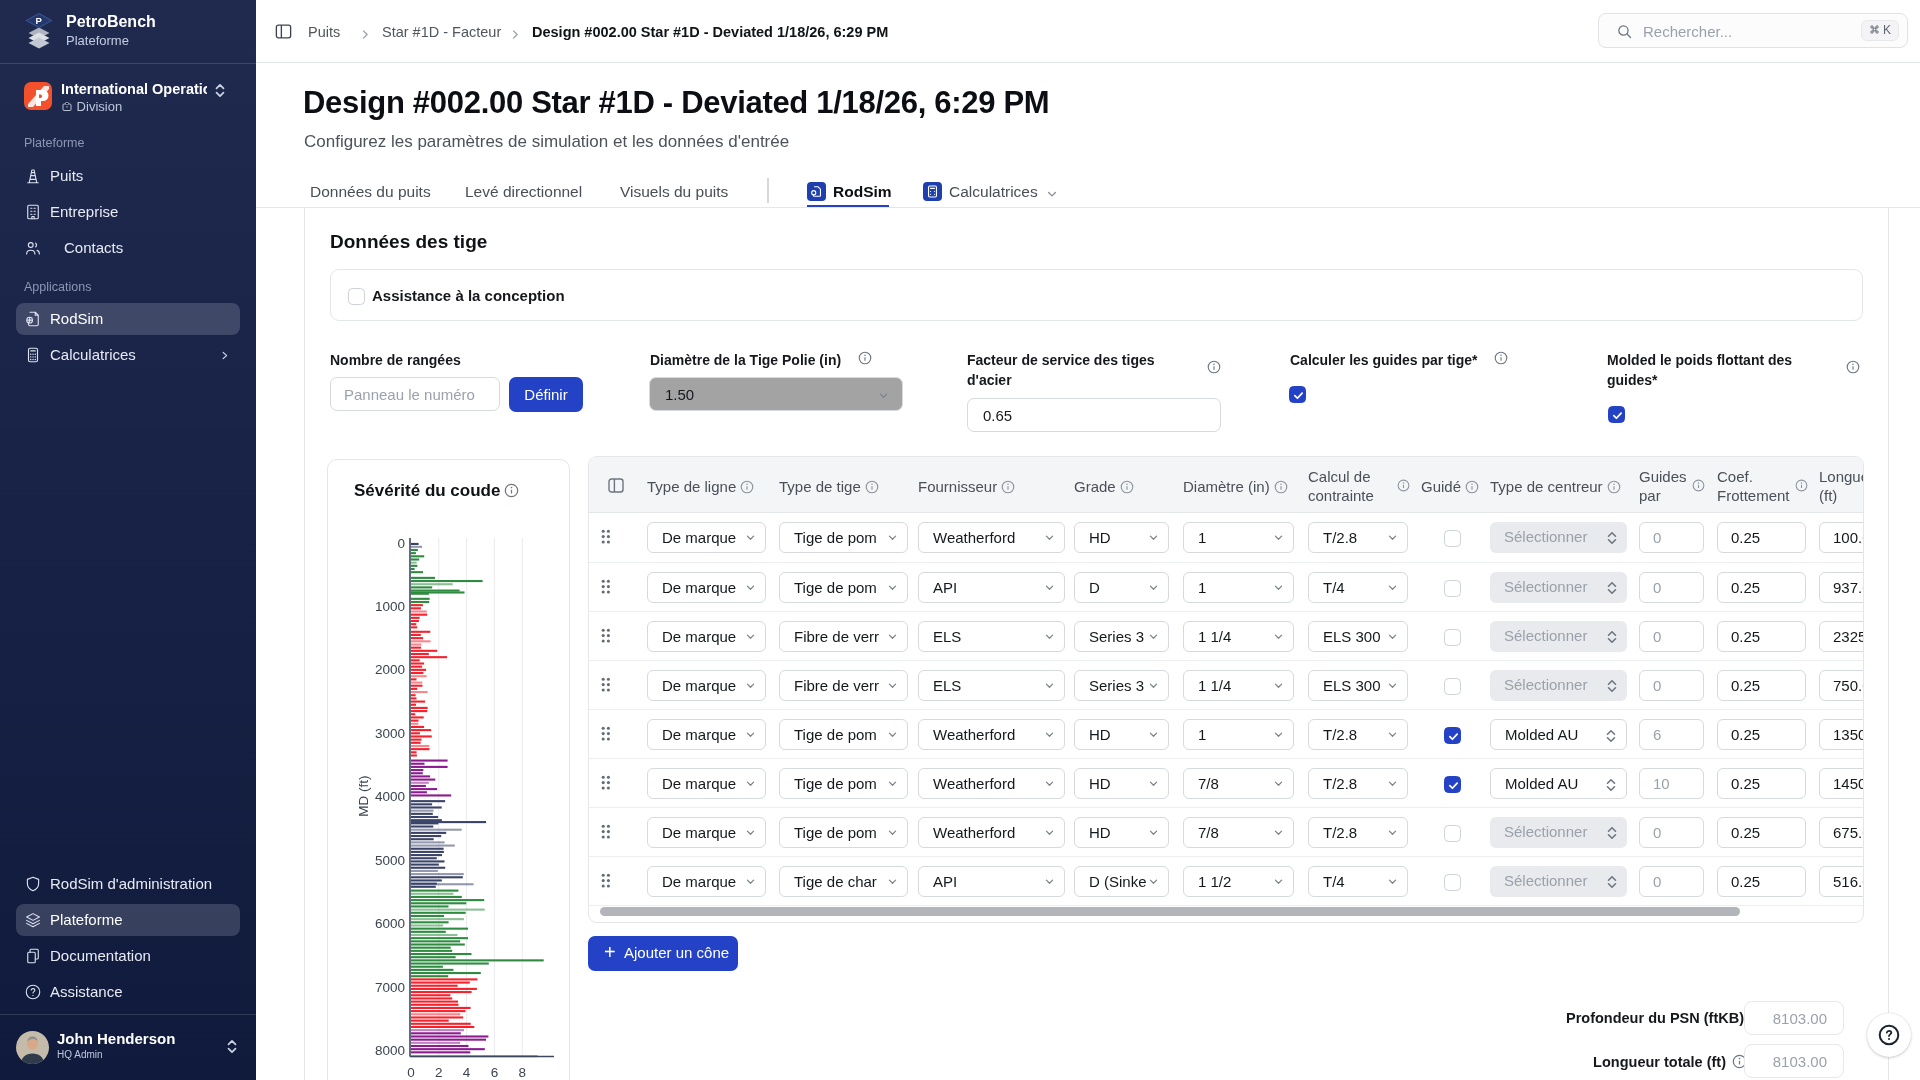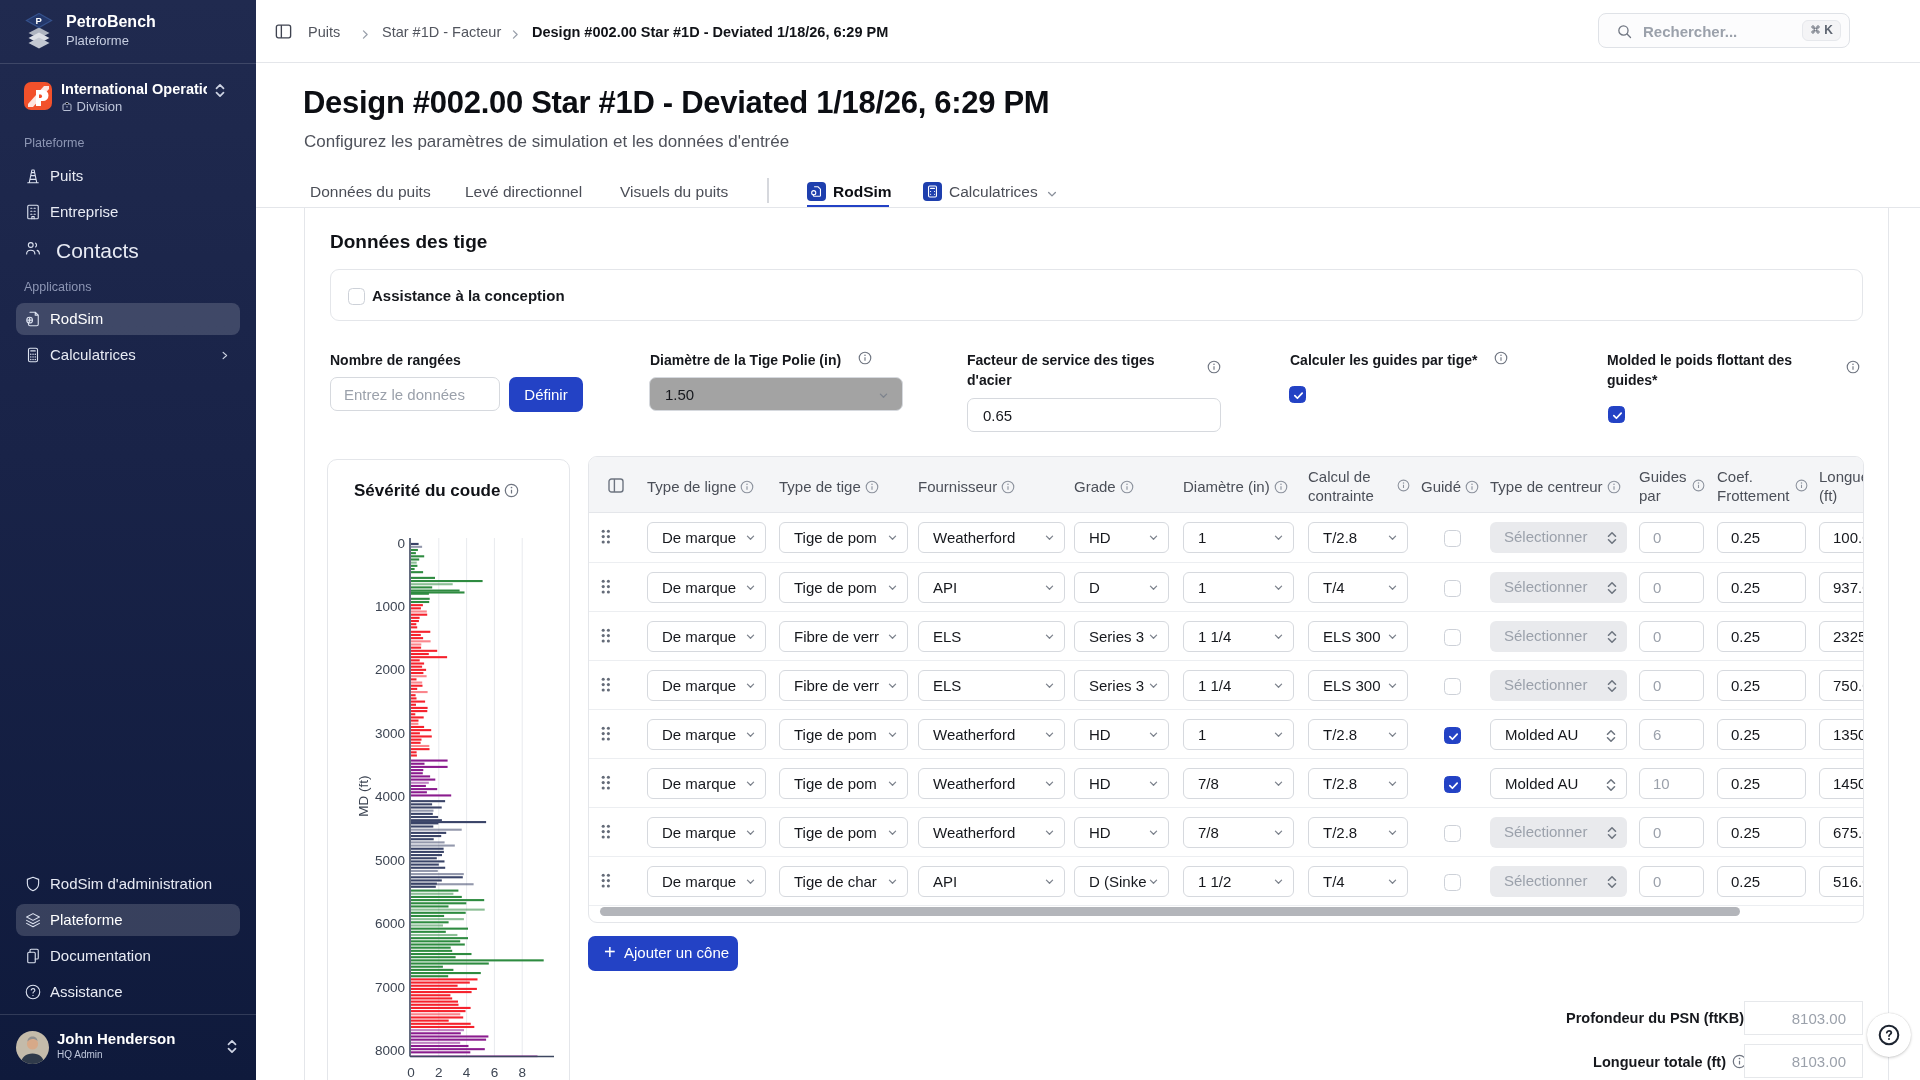--- a/index.html
+++ b/index.html
@@ -1,39 +1,39 @@
 <!DOCTYPE html>
 <html><head><meta charset="utf-8">
 <style>
 * { margin:0; padding:0; box-sizing:border-box; }
 body { font-family:"Liberation Sans",sans-serif; width:1920px; height:1080px; overflow:hidden; background:#fff; }
 #page { position:relative; width:1920px; height:1080px; background:#fff; }
 #sidebar { position:absolute; left:0; top:0; width:256px; height:1080px;
   background:linear-gradient(180deg,#202a4f 0%,#192348 42%,#0f1a3c 100%); }
 .slabel { position:absolute; left:24px; font-size:12.5px; color:#8d96b4; font-weight:500; }
 #tophdr { position:absolute; left:256px; top:0; width:1664px; height:63px; border-bottom:1px solid #e4e6ea; background:#fff; }
-#search { position:absolute; left:1342px; top:13px; width:252px; height:35px; border:1px solid #dfe2e7; border-radius:8px; background:#fcfcfd;font-weight:bold; }
+#search { position:absolute; left:1342px; top:13px; width:310px; height:35px; border:1px solid #dfe2e7; border-radius:8px; background:#fcfcfd; }
 #kbd { position:absolute; right:8px; top:6px; padding:2px 7px 3px; background:#f4f4f6; border:1px solid #e6e8ec; border-radius:6px; font-size:12px; color:#5d6470; }
 .flabel { position:absolute; font-size:14px; font-weight:600; color:#16181d; line-height:20px; }
 .cbx { width:17px; height:17px; border:1.5px solid #cdd1d8; border-radius:4.5px; background:#fff; position:absolute; }
 .cbx.on { background:#2342c5; border-color:#2342c5; padding:2.5px 0 0 2.5px; }
 #tbl { position:absolute; left:588px; top:456px; width:1276px; height:467px; border:1px solid #e4e6ea; border-radius:9px; background:#fff; overflow:hidden; }
 #thead { position:absolute; left:0; top:0; width:1276px; height:56px; background:#f4f5f7; border-bottom:1px solid #e4e6ea; }
 .hl { position:absolute; font-size:15px; color:#4b4f58; white-space:nowrap; }
 .hl2 { position:absolute; font-size:15px; color:#4b4f58; line-height:19px; white-space:nowrap; }
 .trow { position:absolute; left:0; width:1276px; height:49px; background:#fff; }
 .sel { position:absolute; height:31px; border:1px solid #d6d9de; border-radius:6px; background:#fff; overflow:hidden; }
 .selt { position:absolute; left:14px; top:6px; font-size:15px; color:#16181d; white-space:nowrap; }
 .selc { position:absolute; right:9px; top:9px; }
 .seld { position:absolute; height:31px; border-radius:6px; background:#e9eaed; overflow:hidden; }
 .seld .selt { color:#9ba1ab; }
 .seld .selc, .sel .selc { top:8.5px; }
 .nin { position:absolute; height:31px; border:1px solid #d6d9de; border-radius:6px; background:#fff; font-size:15px; color:#16181d; padding:6px 0 0 13px; }
 .nin.gray { color:#9ba1ab; }
-.bin { position:absolute; left:1744px; width:119px; height:34px; border:1px solid #e6e8eb; border-radius:0; background:#fff; }
+.bin { position:absolute; left:1744px; width:100px; height:34px; border:1px solid #e6e8eb; border-radius:8px; background:#fff; }
 .bin span { position:absolute; right:16px; top:8px; font-size:15px; color:#9ba1ab; }
 #helpbtn { position:absolute; left:1867px; top:1013px; width:44px; height:44px; border-radius:50%; background:#fff;
   box-shadow:0 1px 3px rgba(0,0,0,0.18), 0 0 1px rgba(0,0,0,0.2); }
 #helpbtn svg { position:absolute; left:10px; top:10px; }
 </style></head>
 <body>
 <div id="page">
 
 <div id="sidebar">
   <div style="position:absolute;left:24px;top:13px"><svg width="30" height="36" viewBox="0 0 30 36">
@@ -76,21 +76,21 @@
             <rect x="5" y="3" width="14" height="18" rx="1.5" fill="none" stroke="#dce2f0" stroke-width="1.5" stroke-linecap="round" stroke-linejoin="round"></rect>
             <path d="M9 7h1.6M13.4 7H15M9 11h1.6M13.4 11H15M9 15h1.6M13.4 15H15M10.5 21v-3h3v3" fill="none" stroke="#dce2f0" stroke-width="1.5" stroke-linecap="round" stroke-linejoin="round"></path>
           </svg></span>
         <span style="position:absolute;left:34px;top:7px;font-size:15px;color:#e8ebf4;white-space:nowrap">Entreprise</span>
       </div>
   <div style="position:absolute;left:16px;top:232px;width:224px;height:32px;">
         <span style="position:absolute;left:8px;top:7px"><svg width="18" height="18" viewBox="0 0 24 24">
             <circle cx="9" cy="8" r="3.2" fill="none" stroke="#dce2f0" stroke-width="1.5" stroke-linecap="round" stroke-linejoin="round"></circle>
             <path d="M3.5 20c0-3 2.4-5 5.5-5s5.5 2 5.5 5M15.5 5.6a3.2 3.2 0 010 5M17.5 15.2c2 .6 3 2.3 3 4.8" fill="none" stroke="#dce2f0" stroke-width="1.5" stroke-linecap="round" stroke-linejoin="round"></path>
           </svg></span>
-        <span style="position:absolute;left:40px;top:7px;font-size:21px;color:#e8ebf4;white-space:nowrap">Contacts</span>
+        <span style="position:absolute;left:48px;top:7px;font-size:15px;color:#e8ebf4;white-space:nowrap">Contacts</span>
       </div>
   <div class="slabel" style="top:280px">Applications</div>
   <div style="position:absolute;left:16px;top:303px;width:224px;height:32px;background:rgba(255,255,255,0.16);border-radius:8px;">
         <span style="position:absolute;left:8px;top:7px"><svg width="18" height="18" viewBox="0 0 24 24">
             <path d="M8 3h7l4 4v12a2 2 0 01-2 2H8a2 2 0 01-2-2v-3M15 3v4h4" fill="none" stroke="#dce2f0" stroke-width="1.5" stroke-linecap="round" stroke-linejoin="round"></path>
             <circle cx="7.5" cy="13.5" r="3.8" fill="none" stroke="#dce2f0" stroke-width="1.5" stroke-linecap="round" stroke-linejoin="round"></circle>
             <path d="M7.5 10.8v5.4M4.9 13.5h5.2" fill="none" stroke="#dce2f0" stroke-width="1.5" stroke-linecap="round" stroke-linejoin="round"></path>
           </svg></span>
         <span style="position:absolute;left:34px;top:7px;font-size:15px;color:#fff;white-space:nowrap">RodSim</span>
       </div>
@@ -222,21 +222,21 @@
 <div style="position:absolute;left:1888px;top:208px;width:1px;height:872px;background:#e4e6ea"></div>
 
 <div style="position:absolute;left:330px;top:231px;font-size:19px;font-weight:bold;color:#101217">Données des tige</div>
 <div style="position:absolute;left:330px;top:269px;width:1533px;height:52px;border:1px solid #e4e6ea;border-radius:9px;background:#fff">
   <div class="cbx" style="position:absolute;left:17px;top:18px"></div>
   <span style="position:absolute;left:41px;top:17px;font-size:15px;font-weight:600;color:#16181d">Assistance à la conception</span>
 </div>
 
 <div class="flabel" style="left:330px;top:350px">Nombre de rangées</div>
 <div style="position:absolute;left:330px;top:377px;width:170px;height:34px;border:1px solid #d6d9de;border-radius:7px;background:#fff">
-  <span style="position:absolute;left:13px;top:8px;font-size:15px;color:#9ba1ab">Entrez le données</span>
+  <span style="position:absolute;left:13px;top:8px;font-size:15px;color:#9ba1ab">Panneau le numéro</span>
     </div>
 <div style="position:absolute;left:509px;top:377px;width:74px;height:35px;background:#2342c5;border-radius:7px;text-align:center;line-height:35px;font-size:15px;color:#fff">Définir</div>
 
 <div class="flabel" style="left:650px;top:350px">Diamètre de la Tige Polie (in)</div>
 <svg style="position:absolute;left:858px;top:351px;opacity:1" width="14" height="14" viewBox="0 0 16 16">
       <circle cx="8" cy="8" r="6.6" fill="none" stroke="#6f7581" stroke-width="1.3"></circle>
       <line x1="8" y1="7.2" x2="8" y2="11.2" stroke="#6f7581" stroke-width="1.3"></line>
       <circle cx="8" cy="4.8" r="0.9" fill="#6f7581"></circle>
     </svg>
 <div style="position:absolute;left:649px;top:377px;width:254px;height:34px;border:1px solid #d6d9de;border-radius:7px;background:#a3a3a3">

